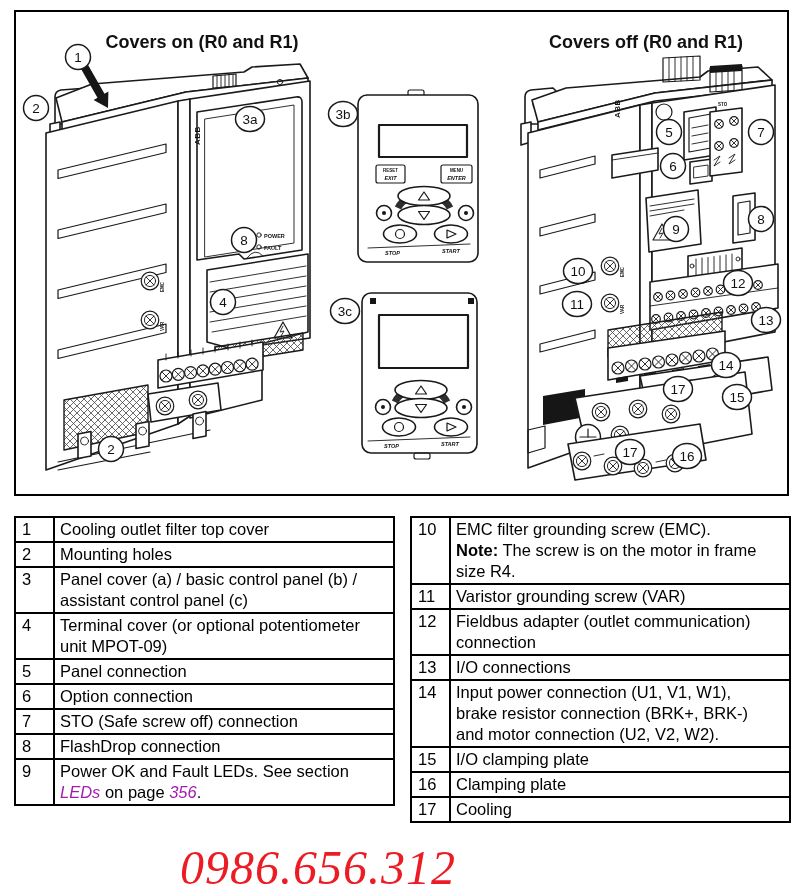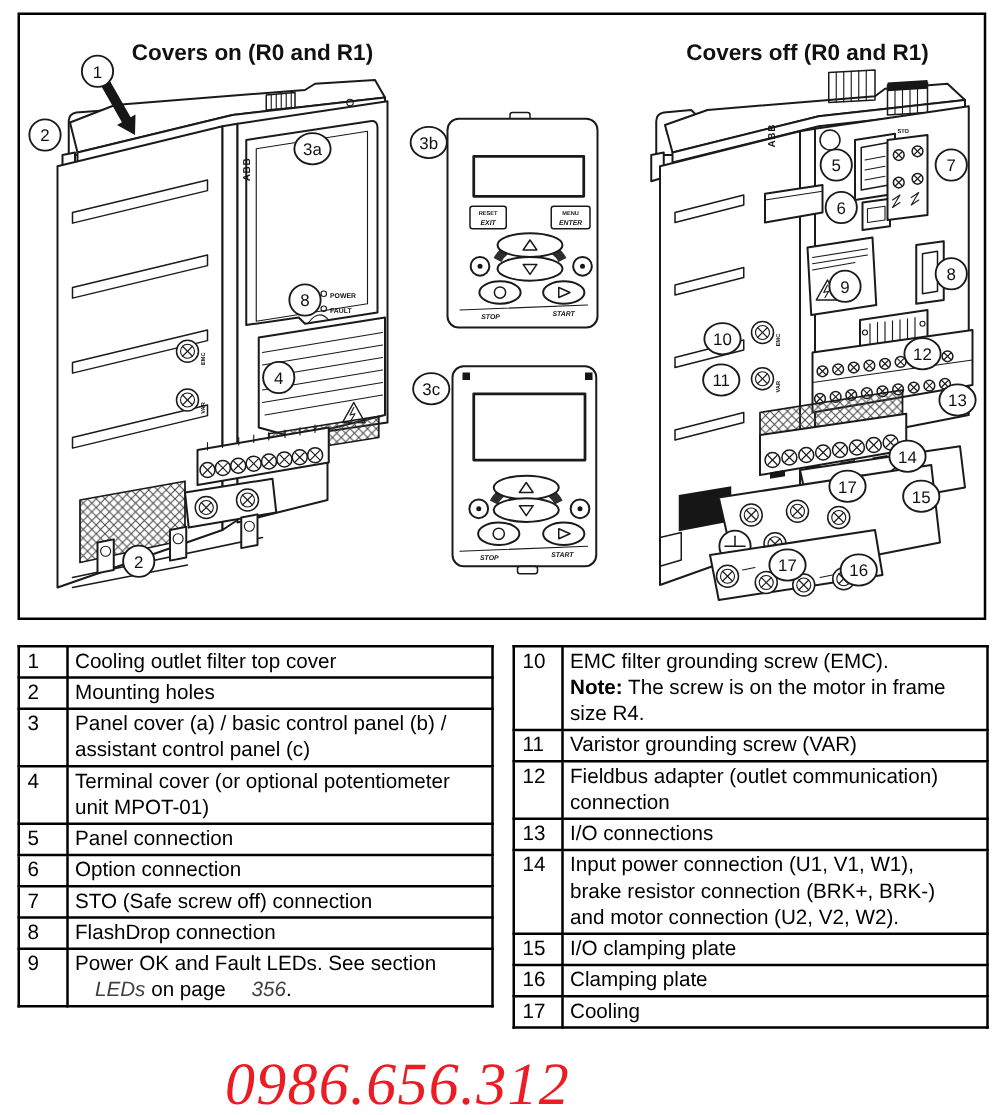--- a/index.html
+++ b/index.html
@@ -22,21 +22,21 @@
   .micro{font-size:5.5px;font-weight:bold;}
   .micro-i{font-size:5.5px;font-weight:bold;font-style:italic;}
   .nano{font-size:4.5px;font-weight:bold;}
   .logo{font-size:8px;font-weight:bold;letter-spacing:.5px;fill:#222;}
 
   
   table.legend{position:absolute;border-collapse:collapse;width:381px;table-layout:fixed;background:#fff;}
   .legend td{border:2px solid #000;vertical-align:top;font-size:16.5px;line-height:21px;color:#000;}
   .legend td.num{width:29px;padding:1px 2px 1px 6px;}
   .legend td.desc{padding:1px 4px 1px 5px;white-space:pre-wrap;}
-  .legend .link{color:#404040;font-style:italic;margin-left:16px;}
+  .legend .link{color:#a21caf;font-style:italic;}
   .legend .bold{font-weight:bold;margin-top:47px;}
   #legend-left{left:14px;top:516px;}
   #legend-right{left:410px;top:516px;}
 
   
   .phone{position:absolute;left:180px;top:840px;font-family:"Liberation Serif",serif;
          font-style:italic;font-size:48px;color:#ec1c24;letter-spacing:1px;}
 </style>
 </head>
 <body>
@@ -379,21 +379,21 @@
         <td class="desc"><span>Mounting holes</span></td>
       </tr>
       <tr>
         <td class="num">3</td>
         <td class="desc"><span>Panel cover (a) / basic control panel (b) /
 assistant control panel (c)</span></td>
       </tr>
       <tr>
         <td class="num">4</td>
         <td class="desc"><span>Terminal cover (or optional potentiometer
-unit MPOT-01)</span></td>
+unit MPOT-09)</span></td>
       </tr>
       <tr>
         <td class="num">5</td>
         <td class="desc"><span>Panel connection</span></td>
       </tr>
       <tr>
         <td class="num">6</td>
         <td class="desc"><span>Option connection</span></td>
       </tr>
       <tr>

